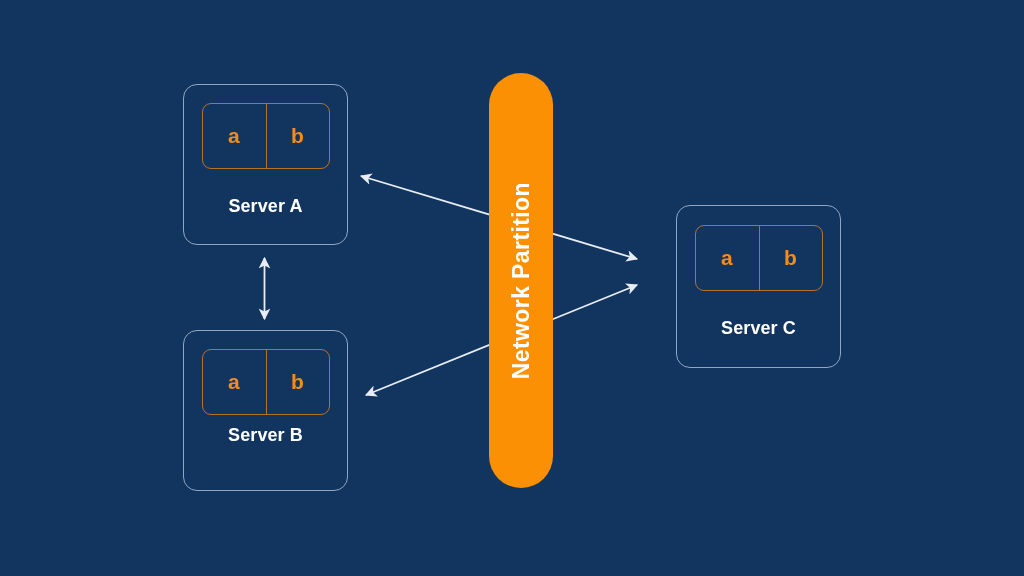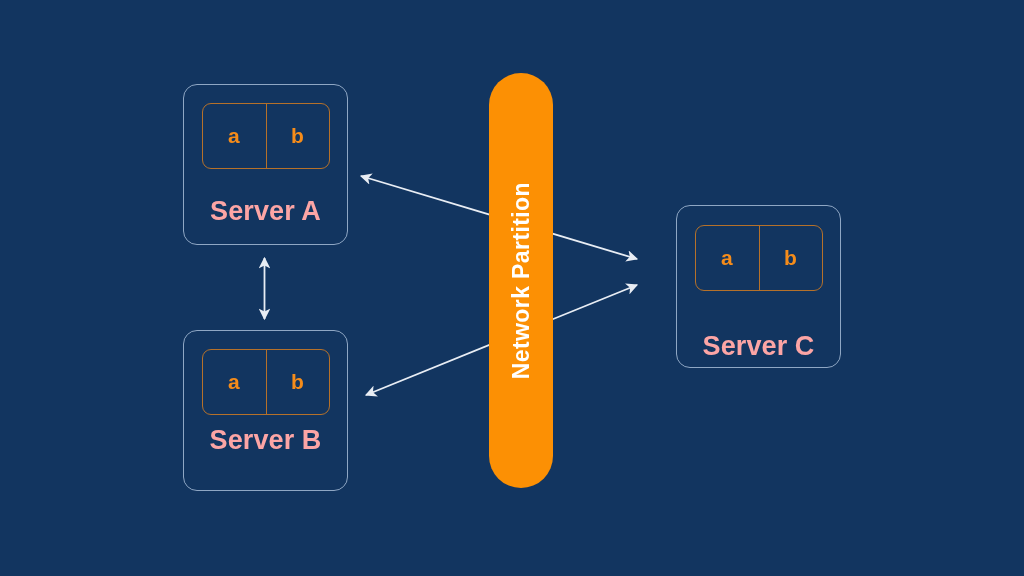--- a/index.html
+++ b/index.html
@@ -59,39 +59,39 @@
     justify-content: center;
     color: #f58c1a;
     font-size: 21px;
     font-weight: bold;
     letter-spacing: 0.2px;
   }
   .shard-cell + .shard-cell {
     border-left: 1.6px solid #b5712a;
   }
   .server-label {
-    color: #fca5a5;
-    font-size: 27px;
+    color: #ffffff;
+    font-size: 18px;
     font-weight: bold;
     letter-spacing: 0.1px;
     text-align: center;
   }
 
   
   #server-a { left: 183px; top: 84px;  width: 165px; height: 161px; }
   #server-b { left: 183px; top: 330px; width: 165px; height: 161px; }
   #server-c { left: 676px; top: 205px; width: 165px; height: 163px; }
 
   #server-a .shard-table { margin-top: 18px; }
   #server-b .shard-table { margin-top: 18px; }
   #server-c .shard-table { margin-top: 19px; }
 
   #server-a .server-label { margin-top: 27px; }
   #server-b .server-label { margin-top: 10px; }
-  #server-c .server-label { margin-top: 40px; }
+  #server-c .server-label { margin-top: 27px; }
 
   
   #partition-bar {
     position: absolute;
     left: 489px;
     top: 73px;
     width: 64px;
     height: 415px;
     background: #fc9004;
     border-radius: 32px;

